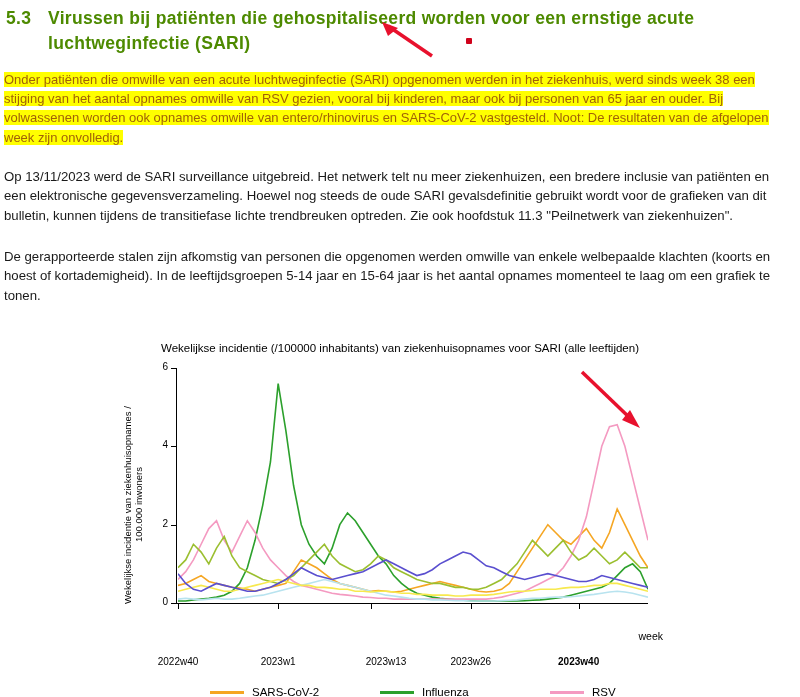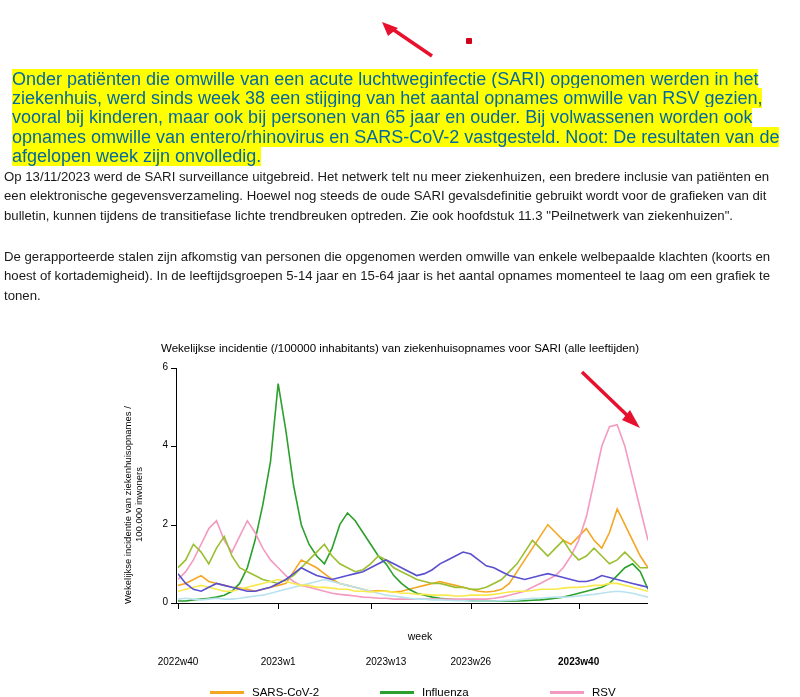--- a/index.html
+++ b/index.html
@@ -42,24 +42,23 @@
   .heading-text {
     flex: 1;
   }
 
   
   .highlight-para {
     position: absolute;
     top: 70px;
     left: 4px;
     width: 785px;
-    font-size: 18px;
+    font-size: 13px;
     line-height: 19.2px;
-    color: #0369a1;
-    margin-left: 8px;
+    color: #a16207;
   }
   .highlight-para span.hl {
     background: #ffff00;
     box-decoration-break: clone;
     -webkit-box-decoration-break: clone;
   }
   .para-italic {
     position: absolute;
     left: 4px;
     width: 785px;
@@ -150,23 +149,23 @@
     top: 282px;
     font-size: 10px;
     color: #000;
     transform: translateX(-50%);
     white-space: nowrap;
     margin-top: 44px;
   }
   .xaxis-title {
     position: absolute;
     top: 300px;
-    left: 64px;
+    left: 71px;
     width: 472px;
-    text-align: center;
+    text-align: right;
     font-size: 10.5px;
     color: #000;
   }
 
   
   .legend {
     position: absolute;
     top: 650px;
     left: 210px;
     width: 520px;
@@ -199,20 +198,24 @@
     height: 6px;
     background: #d0021b;
     border-radius: 1px;
   }
 </style>
 </head>
 <body>
 
 <div class="page">
 
+  <div class="heading">
+    <div class="heading-num">5.3</div>
+    <div class="heading-text">Virussen bij patiënten die gehospitaliseerd worden voor een ernstige acute luchtweginfectie (SARI)</div>
+  </div>
 
   <div class="highlight-para">
     <span class="hl">Onder patiënten die omwille van een acute luchtweginfectie (SARI) opgenomen werden in het ziekenhuis, werd sinds week 38 een stijging van het aantal opnames omwille van RSV gezien, vooral bij kinderen, maar ook bij personen van 65 jaar en ouder. Bij volwassenen worden ook opnames omwille van entero/rhinovirus en SARS-CoV-2 vastgesteld. Noot: De resultaten van de afgelopen week zijn onvolledig.</span>
   </div>
 
   <div class="para-italic" id="para2">Op 13/11/2023 werd de SARI surveillance uitgebreid. Het netwerk telt nu meer ziekenhuizen, een bredere inclusie van patiënten en een elektronische gegevensverzameling. Hoewel nog steeds de oude SARI gevalsdefinitie gebruikt wordt voor de grafieken van dit bulletin, kunnen tijdens de transitiefase lichte trendbreuken optreden. Zie ook hoofdstuk 11.3 "Peilnetwerk van ziekenhuizen".</div>
 
   <div class="para-italic" id="para3">De gerapporteerde stalen zijn afkomstig van personen die opgenomen werden omwille van enkele welbepaalde klachten (koorts en hoest of kortademigheid). In de leeftijdsgroepen 5-14 jaar en 15-64 jaar is het aantal opnames momenteel te laag om een grafiek te tonen.</div>
 
   <div class="chart-wrap">

